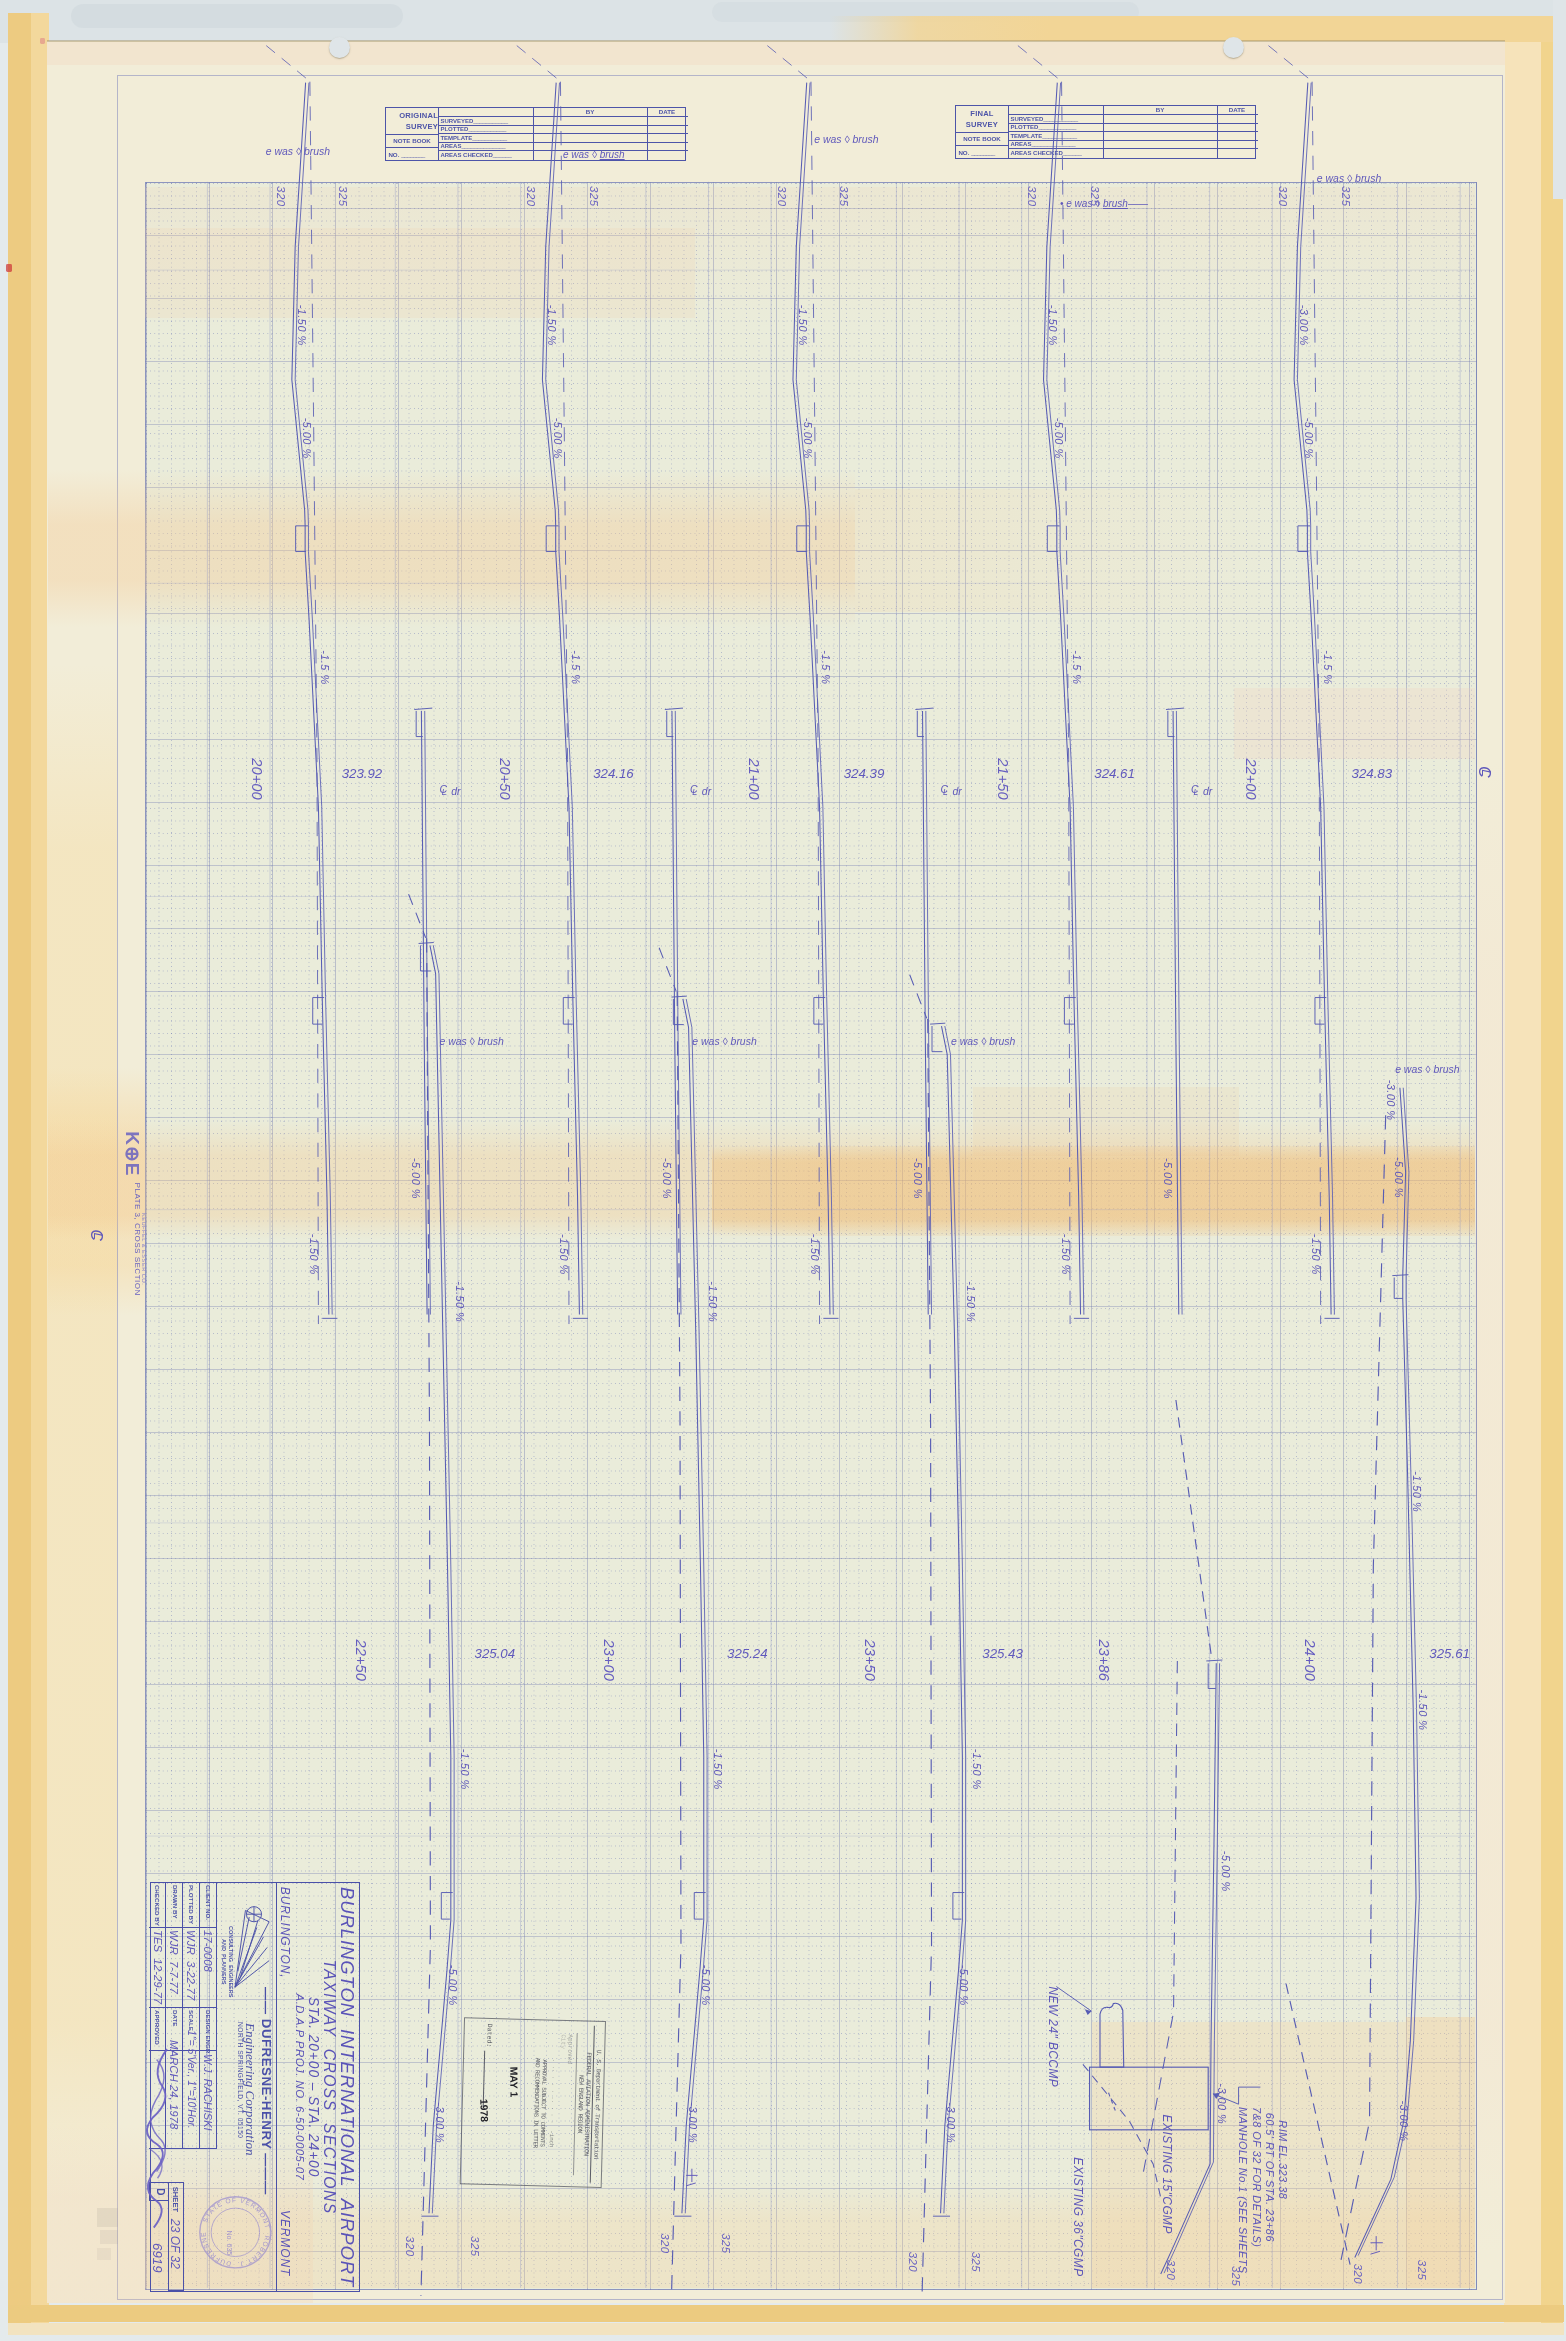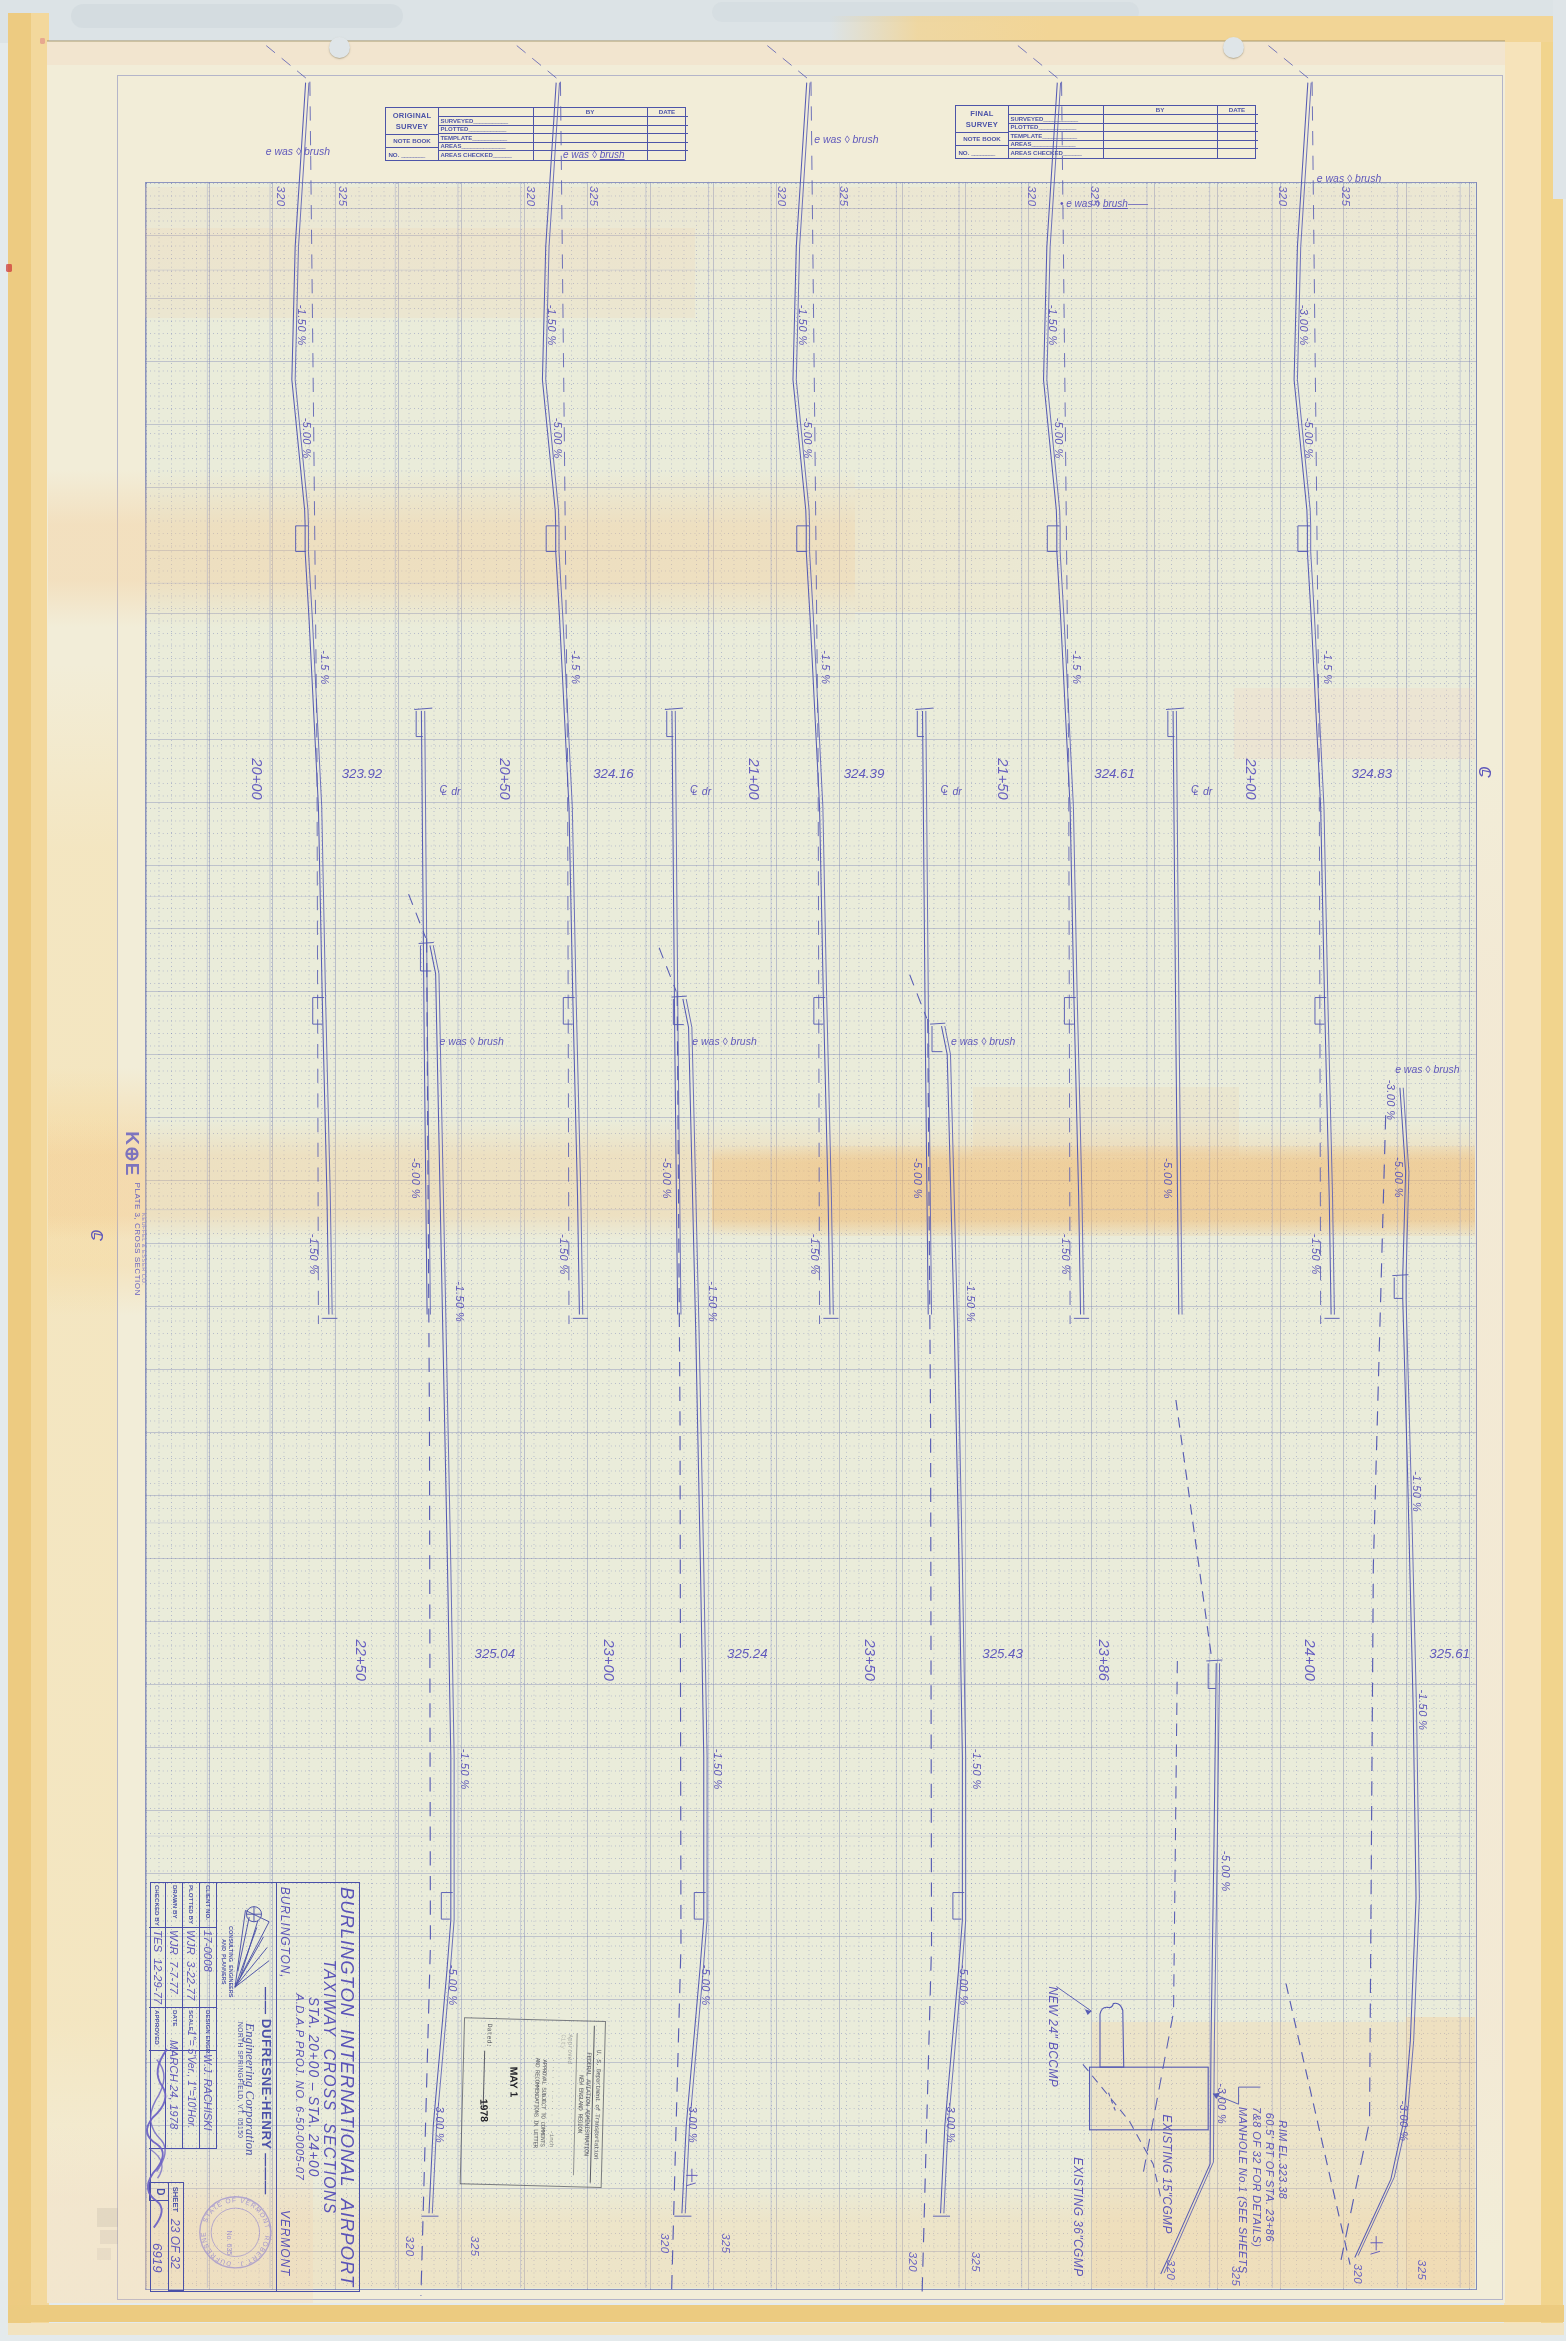--- a/index.html
+++ b/index.html
@@ -68,21 +68,21 @@
 <div class="abs" style="left:97px;top:2208px;width:21.4px;height:19px;background:rgba(168,158,150,.20);"></div>
 <div class="abs" style="left:100px;top:2230px;width:18px;height:14.2px;background:rgba(168,158,150,.16);"></div>
 <div class="abs" style="left:97px;top:2248px;width:14.2px;height:12.3px;background:rgba(168,158,150,.13);"></div>
 
 <div class="abs" style="left:329px;top:37px;width:21px;height:21px;border-radius:50%;background:#dfe5e8;box-shadow:0 0.9px 1.4px rgba(120,110,80,.5);"></div>
 
 <div class="abs" style="left:1223px;top:37px;width:21px;height:21px;border-radius:50%;background:#dfe5e8;box-shadow:0 0.9px 1.4px rgba(120,110,80,.5);"></div>
 
 <div class="abs" style="left:385px;top:107px;width:301px;height:54px;border:0.9px solid #4d54a8;color:#4d54a8;font-weight:bold;box-sizing:border-box;">
  <div class="abs" style="left:0;top:0;width:52px;height:52px;border-right:0.9px solid #4d54a8;">
-  <div class="abs" style="left:0;top:0;width:52px;height:26.6px;border-bottom:0.9px solid #4d54a8;text-align:center;font-size:7.6px;line-height:1.45;padding-top:2.4px;box-sizing:border-box;letter-spacing:0.2px;">ORIGINAL<br>SURVEY</div>
+  <div class="abs" style="left:0;top:0;width:52px;height:26.6px;border-bottom:0.9px solid #4d54a8;text-align:right;font-size:7.6px;line-height:1.45;padding-top:2.4px;box-sizing:border-box;letter-spacing:0.2px;">ORIGINAL<br>SURVEY</div>
   <div class="abs" style="left:0;top:27.5px;width:52px;height:12px;border-bottom:0.9px solid #4d54a8;text-align:center;font-size:6.2px;padding-top:1.9px;box-sizing:border-box;">NOTE BOOK</div>
   <div class="abs" style="left:2.4px;top:43px;font-size:6.2px;">NO. <span style="font-weight:normal;letter-spacing:-0.5px">________</span></div>
  </div>
  <div class="abs" style="left:53px;top:0;width:249px;height:52px;font-size:6px;">
   <div class="abs" style="left:94px;top:0;width:0;height:52px;border-left:0.9px solid #4d54a8;"></div>
   <div class="abs" style="left:208px;top:0;width:0;height:52px;border-left:0.9px solid #4d54a8;"></div>
   <div class="abs" style="left:94px;top:0;width:114px;height:8px;text-align:center;font-size:6.2px;">BY</div>
   <div class="abs" style="left:208px;top:0;width:40px;height:8px;text-align:center;font-size:6.2px;">DATE</div>
   <div class="abs" style="left:0;top:8px;width:249px;border-top:0.7px solid #4d54a8;"></div>
   <div class="abs" style="left:0;top:16.6px;width:249px;border-top:0.7px solid #4d54a8;"></div>

